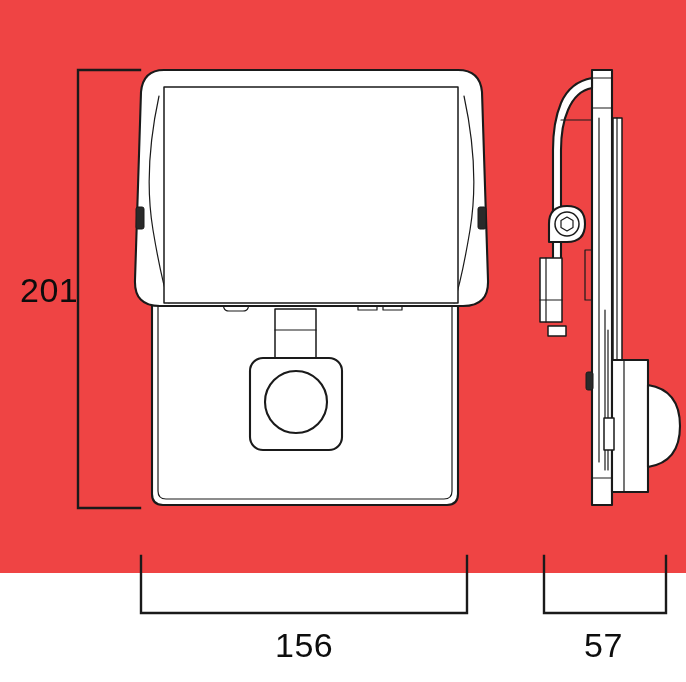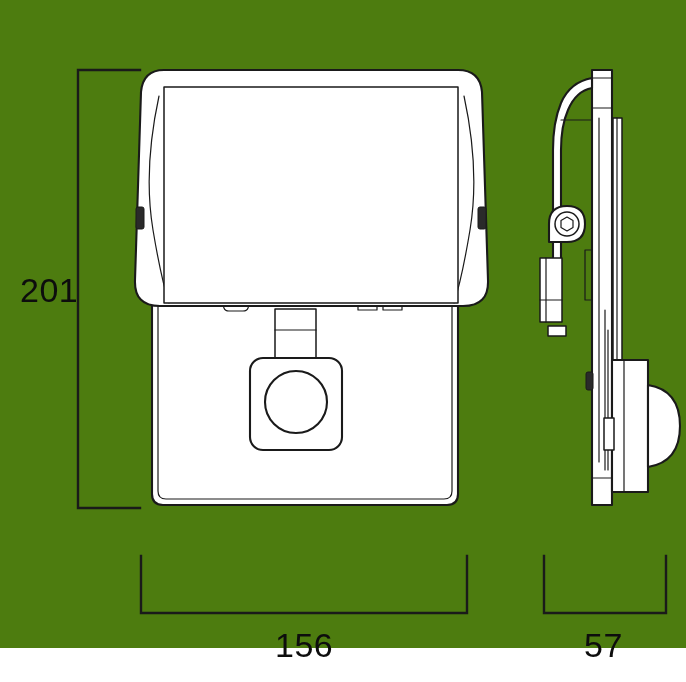--- a/index.html
+++ b/index.html
@@ -9,22 +9,22 @@
   }
   body {
     width: 686px;
     height: 682px;
     font-family: "Liberation Sans", sans-serif;
     overflow: hidden;
   }
   #drawing-root {
     position: relative;
     width: 686px;
-    height: 648px;
-    background: #4d7c0f;
+    height: 573px;
+    background: #ef4444;
   }
   svg#tech-drawing {
     display: block;
     width: 686px;
     height: 682px;
   }
   .outline {
     fill: #ffffff;
     stroke: #1a1a1a;
     stroke-width: 2.1;

